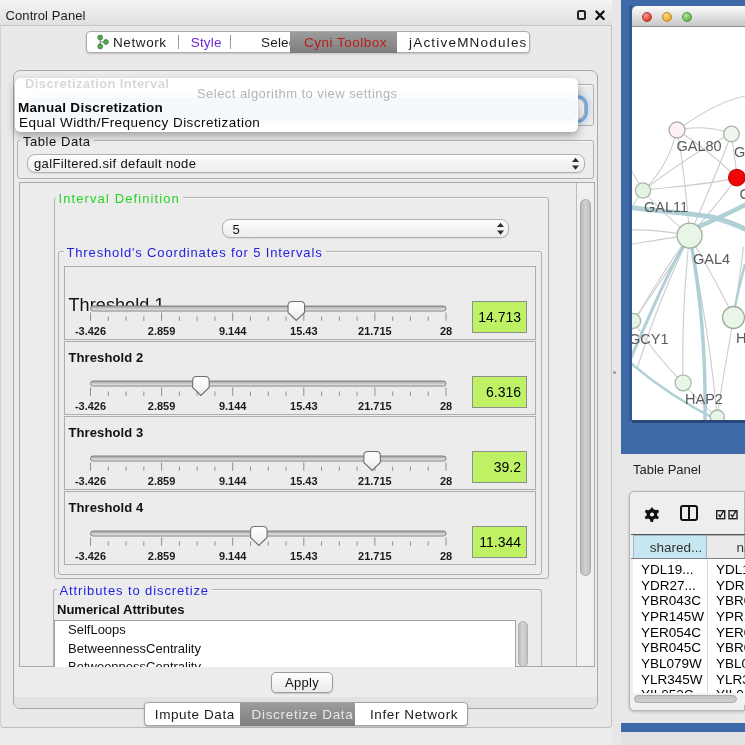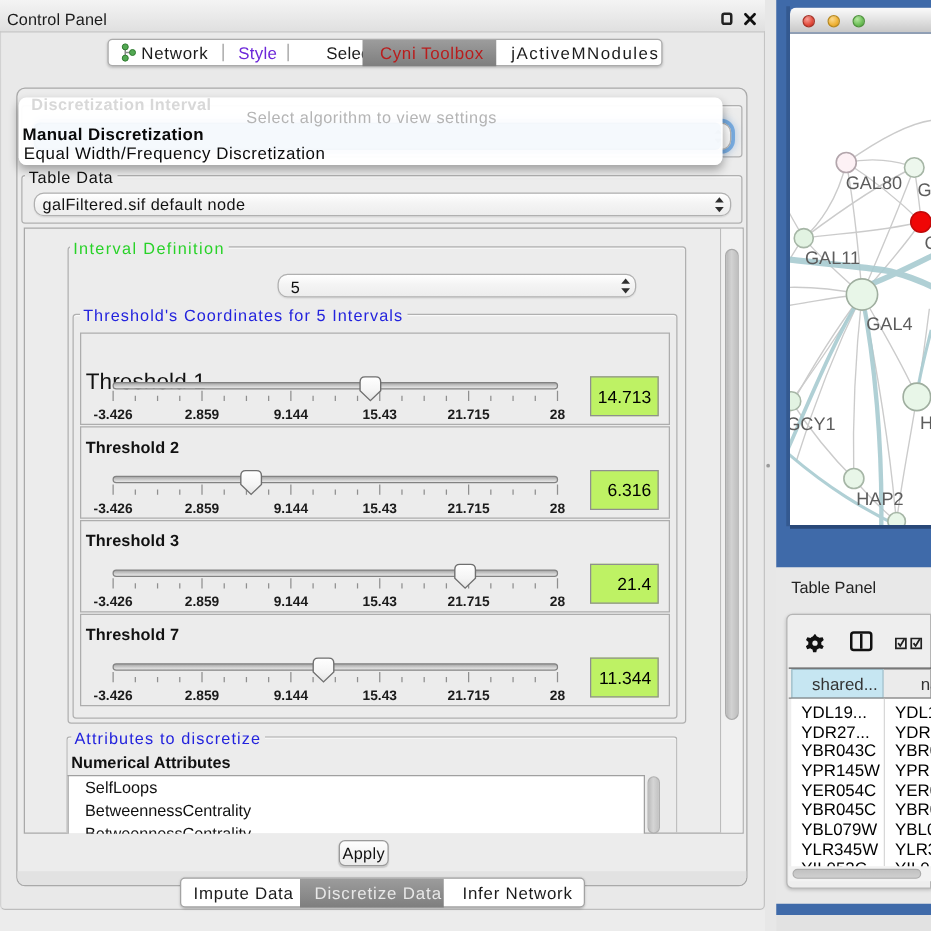--- a/index.html
+++ b/index.html
@@ -207,24 +207,24 @@
       <line x1="363.22" y1="49.5" x2="363.22" y2="53.8" stroke="#8f8f8f" stroke-width="1"></line>
       <line x1="381.00" y1="45.5" x2="381.00" y2="53.8" stroke="#8f8f8f" stroke-width="1"></line>
 <text x="25.50" y="68" font-size="11" font-weight="bold" fill="#1b1b1b" text-anchor="middle" font-family="Liberation Sans, sans-serif">-3.426</text>
       <text x="96.60" y="68" font-size="11" font-weight="bold" fill="#1b1b1b" text-anchor="middle" font-family="Liberation Sans, sans-serif">2.859</text>
       <text x="167.70" y="68" font-size="11" font-weight="bold" fill="#1b1b1b" text-anchor="middle" font-family="Liberation Sans, sans-serif">9.144</text>
       <text x="238.80" y="68" font-size="11" font-weight="bold" fill="#1b1b1b" text-anchor="middle" font-family="Liberation Sans, sans-serif">15.43</text>
       <text x="309.90" y="68" font-size="11" font-weight="bold" fill="#1b1b1b" text-anchor="middle" font-family="Liberation Sans, sans-serif">21.715</text>
       <text x="381.00" y="68" font-size="11" font-weight="bold" fill="#1b1b1b" text-anchor="middle" font-family="Liberation Sans, sans-serif">28</text>
 <path d="M 298.85 38.5 Q 298.85 34.5 302.85 34.5 L 311.35 34.5 Q 315.35 34.5 315.35 38.5 L 315.35 45.5 L 307.10 53.5 L 298.85 45.5 Z" fill="url(#thg)" stroke="#6f6f6f" stroke-width="1.1"></path>
 </svg>
-<div class="vbox" style="left:407px;top:34px;width:55.5px;height:32px;line-height:31px;padding-right:5px;color:#000;">21.4</div>
+<div class="vbox" style="left:407px;top:34px;width:55.5px;height:32px;line-height:31px;padding-right:5px;color:#000;">39.2</div>
 </div>
 <div class="abs" style="left:63.5px;top:491px;width:472.0px;height:73.5px;border:1px solid #adadad;background:#ececec;">
-<div class="lbl" style="left:4px;top:8px;font-size:13px;font-weight:bold;color:#111;letter-spacing:0.1px;">Threshold 7</div>
+<div class="lbl" style="left:4px;top:8px;font-size:13px;font-weight:bold;color:#111;letter-spacing:0.1px;">Threshold 4</div>
 <svg class="abs" style="left:0;top:0;" width="472" height="73" viewBox="0 0 472 73">
 <defs>
         <linearGradient id="trk" x1="0" y1="0" x2="0" y2="1">
           <stop offset="0" stop-color="#9f9f9f"></stop>
           <stop offset="0.55" stop-color="#cdcdcd"></stop>
           <stop offset="1" stop-color="#ededed"></stop>
         </linearGradient>
         <linearGradient id="thg" x1="0" y1="0" x2="0" y2="1">
           <stop offset="0" stop-color="#ffffff"></stop>
           <stop offset="0.6" stop-color="#f4f4f4"></stop>
@@ -267,21 +267,21 @@
 <div class="grp" style="left:53px;top:589px;width:489px;height:77px;border-bottom:none;border-radius:3px 3px 0 0;"></div>
 <div class="grptitle" style="left:56.5px;top:582.5px;color:#2323dd;letter-spacing:0.9px;">Attributes to discretize</div>
 <div class="lbl" style="left:57px;top:602px;font-size:13px;font-weight:bold;color:#111;">Numerical Attributes</div>
 <div class="abs" style="left:53.5px;top:620px;width:462.5px;height:46.5px;background:#fff;border:1px solid #a0a0a0;border-bottom:none;overflow:hidden;">
 <div class="lbl" style="left:13.5px;top:1px;font-size:13px;color:#111;">SelfLoops</div>
 <div class="lbl" style="left:13.5px;top:19.5px;font-size:13px;color:#111;">BetweennessCentrality</div>
 <div class="lbl" style="left:13.5px;top:38px;font-size:13px;color:#111;">BetweennessCentrality</div>
 </div>
 <div class="abs" style="left:517.5px;top:621px;width:10px;height:45.5px;background:linear-gradient(90deg,#bdbdbd,#d5d5d5 45%,#c3c3c3);border:1px solid #b0b0b0;border-radius:5px;"></div>
 
-<div class="abs" style="left:271px;top:671.5px;width:40px;height:21.5px;background:linear-gradient(#fefefe,#ebebeb);border:1px solid #9a9a9a;border-radius:5px;box-shadow:0 1px 1px rgba(0,0,0,0.15);text-align:center;font-size:13px;line-height:20px;color:#111;letter-spacing:0.3px;">Apply</div>
+<div class="abs" style="left:271px;top:671.5px;width:62px;height:21.5px;background:linear-gradient(#fefefe,#ebebeb);border:1px solid #9a9a9a;border-radius:5px;box-shadow:0 1px 1px rgba(0,0,0,0.15);text-align:center;font-size:13px;line-height:20px;color:#111;letter-spacing:0.3px;">Apply</div>
 
 <div class="abs" style="left:143.5px;top:702px;width:324.5px;height:24px;background:#fff;border:1px solid #a3a3a3;border-radius:4px;box-shadow:0 1px 2px rgba(0,0,0,0.22);"></div>
 <div class="lbl" style="left:154.8px;top:707px;font-size:13.5px;color:#1b1b1b;letter-spacing:0.6px;">Impute Data</div>
 <div class="abs" style="left:239.5px;top:702.5px;width:115px;height:23px;background:linear-gradient(#9c9c9c,#7e7e7e);"></div>
 <div class="lbl" style="left:251.5px;top:707px;font-size:13.5px;color:#e8e8e8;letter-spacing:0.7px;">Discretize Data</div>
 <div class="lbl" style="left:370px;top:707px;font-size:13.5px;color:#1b1b1b;letter-spacing:0.6px;">Infer Network</div>
 
 <div class="abs" style="left:14.5px;top:78px;width:563.5px;height:53.5px;background:rgba(255,255,255,0.97);border-radius:6px;box-shadow:0 4px 8px rgba(0,0,0,0.32);z-index:50;"></div>
 <div class="lbl" style="left:25px;top:76px;font-size:13px;font-weight:bold;color:#d8d8d8;z-index:51;letter-spacing:0.4px;">Discretization Interval</div>
 <div class="abs" style="left:26.5px;top:97.5px;width:550px;height:22px;background:rgba(120,165,220,0.07);border-radius:5px;z-index:51;"></div>

